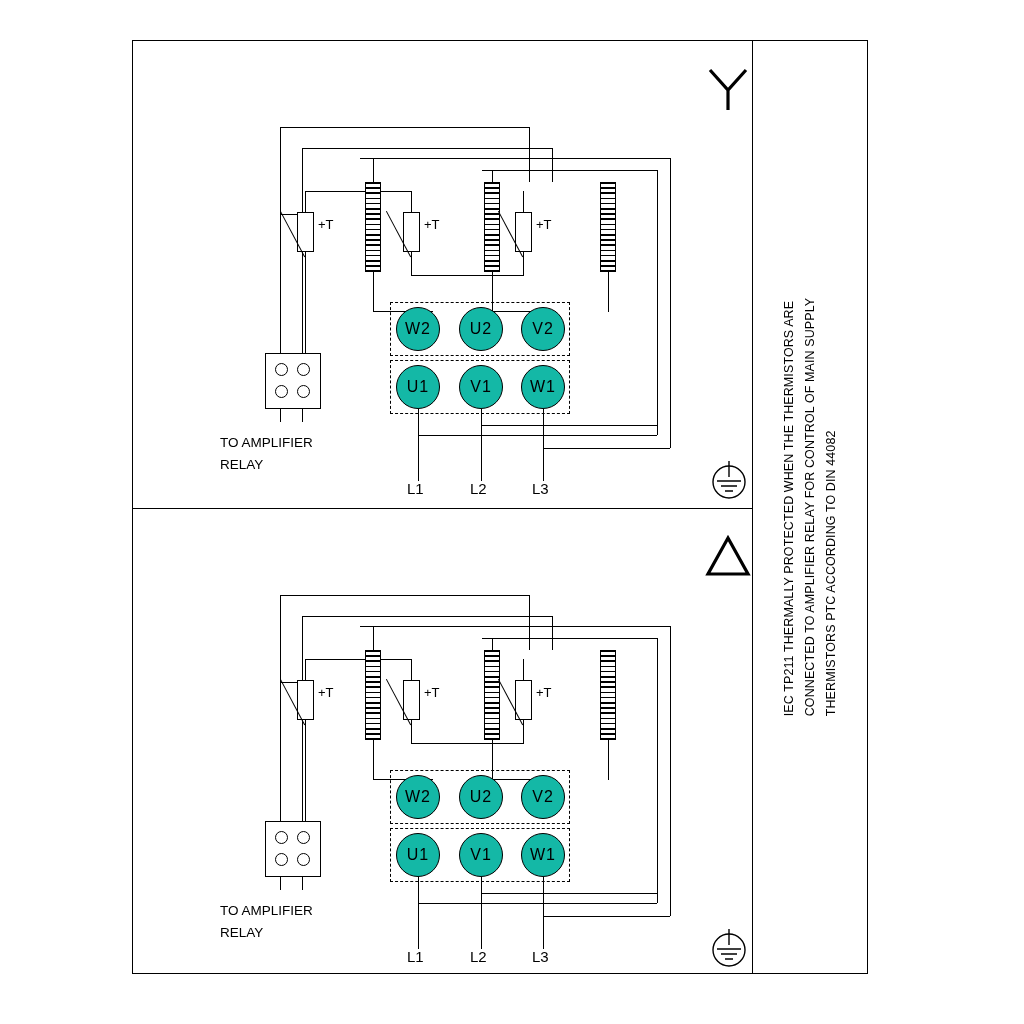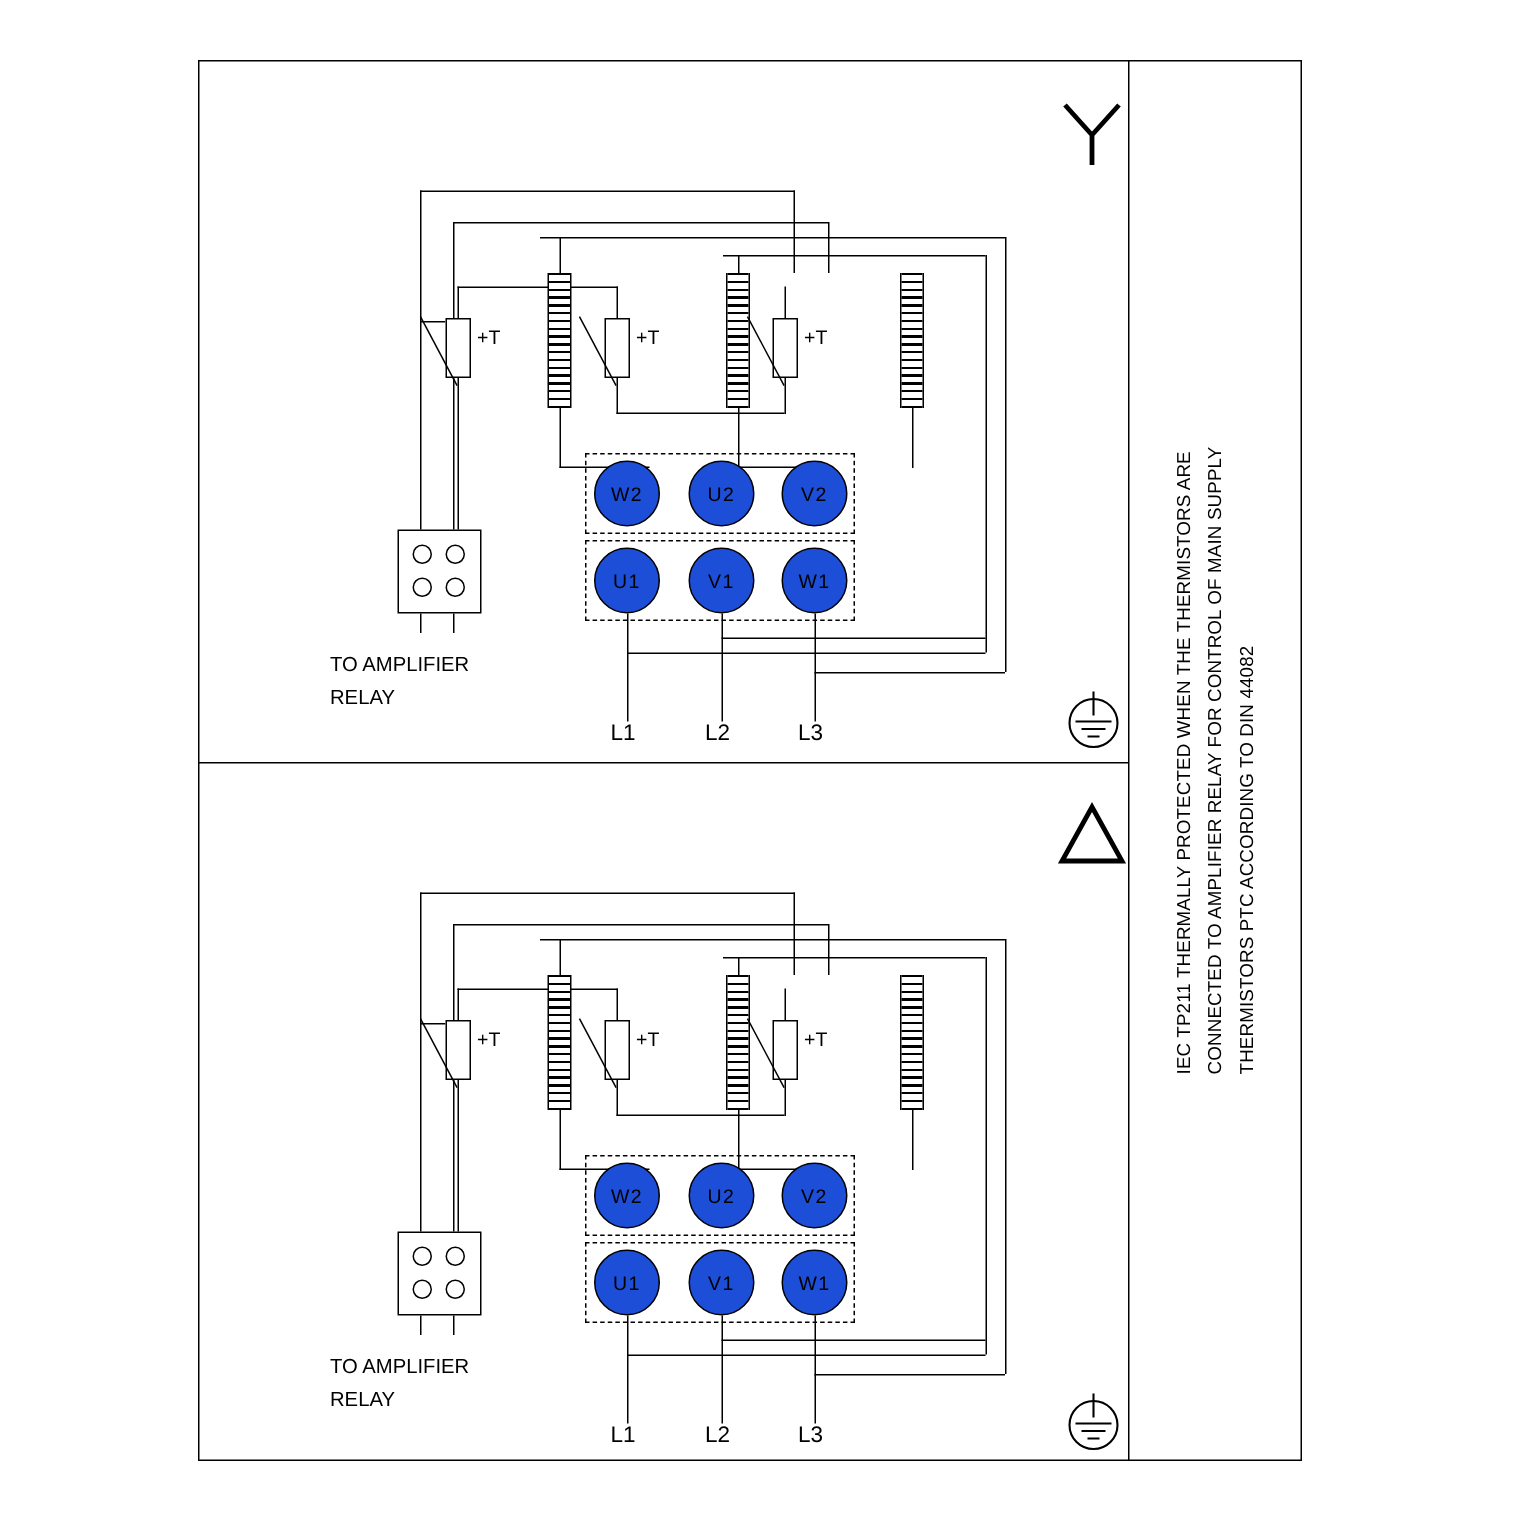--- a/index.html
+++ b/index.html
@@ -91,25 +91,25 @@
   .wire.v { width: 1.3px; }
 
   
   .term {
     position: absolute;
     width: 44px;
     height: 44px;
     border: 1.4px solid #000;
     border-radius: 50%;
     box-sizing: border-box;
-    background: #1d4ed8;
+    background: #14b8a6;
     display: flex;
     align-items: center;
     justify-content: center;
-    font-size: 13px;
+    font-size: 16px;
     letter-spacing: 1px;
     z-index: 5;
   }
   .dashbox {
     position: absolute;
     border: 1.2px dashed #000;
     box-sizing: border-box;
     z-index: 1;
   }
   

